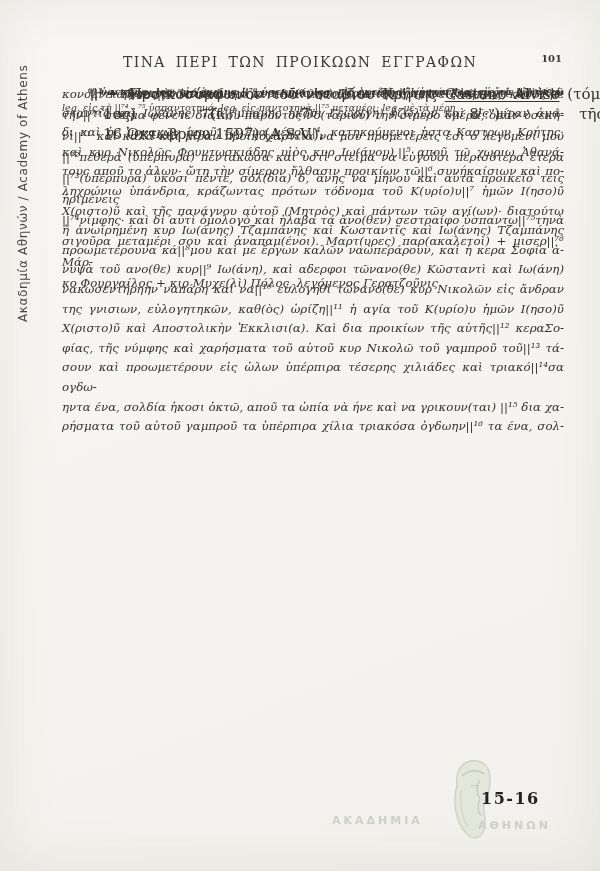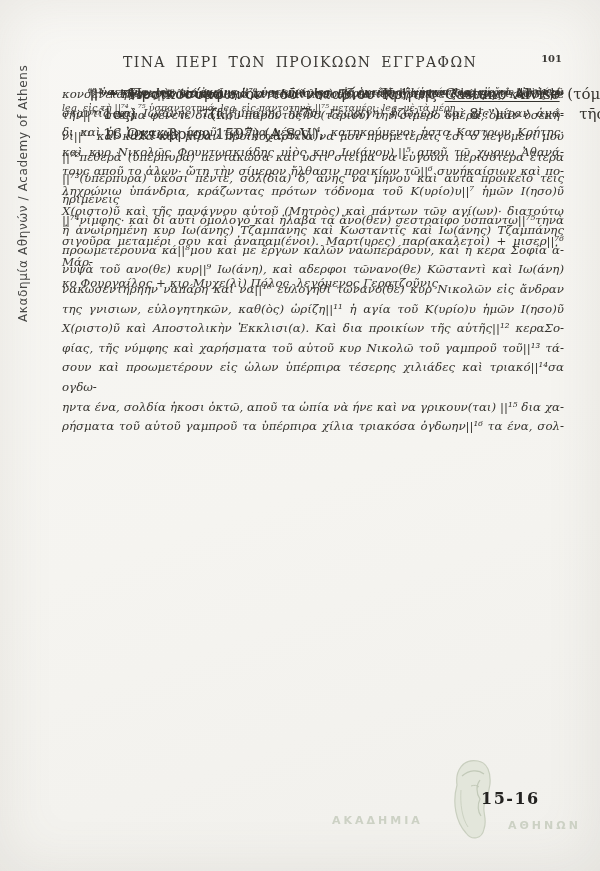--- a/index.html
+++ b/index.html
@@ -58,21 +58,21 @@
   #para2 .tline:first-child { text-indent:28px; }
 
   #fn2 { top:688; text-indent:12px; text-align:right; }
 
   
   .stampword {
     position:absolute; font-family:"DejaVu Sans","Liberation Sans",sans-serif;
     font-size:11px; font-weight:bold; letter-spacing:3px; color:#ccd1c4;margin-top:27px;
   }
   #stamp-left  { left:332px; top:787px; }
-  #stamp-right { left:508px; top:792px; }
+  #stamp-right { left:478px; top:792px; }
   #athena { position:absolute; left:447px; top:756px; }
   #pagerange {
     position:absolute; left:481px; top:789px; z-index:3;
     font-size:16px; font-weight:bold; letter-spacing:1.5px; color:#232220;
   }
 </style>
 </head>
 <body>
 
 <div class="page">

